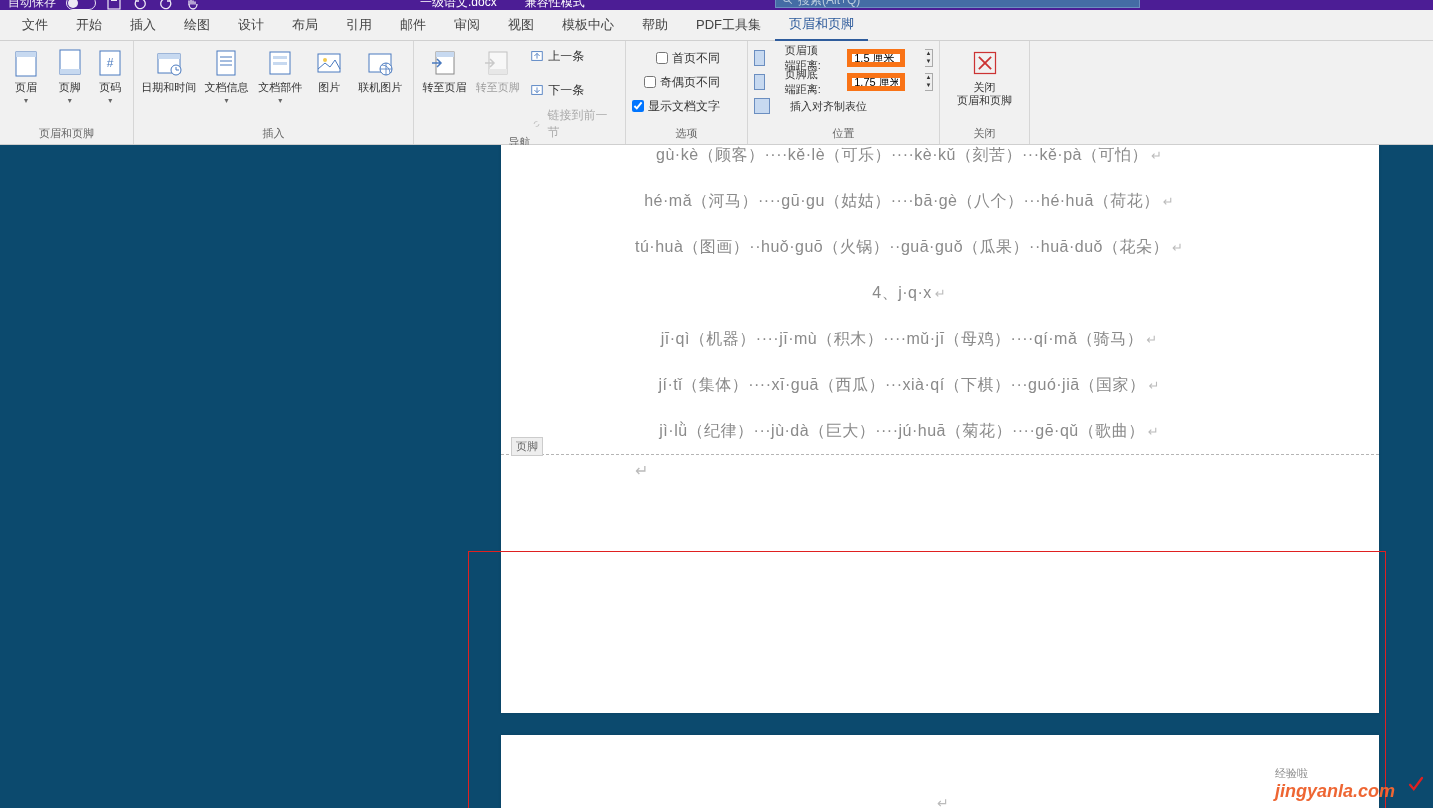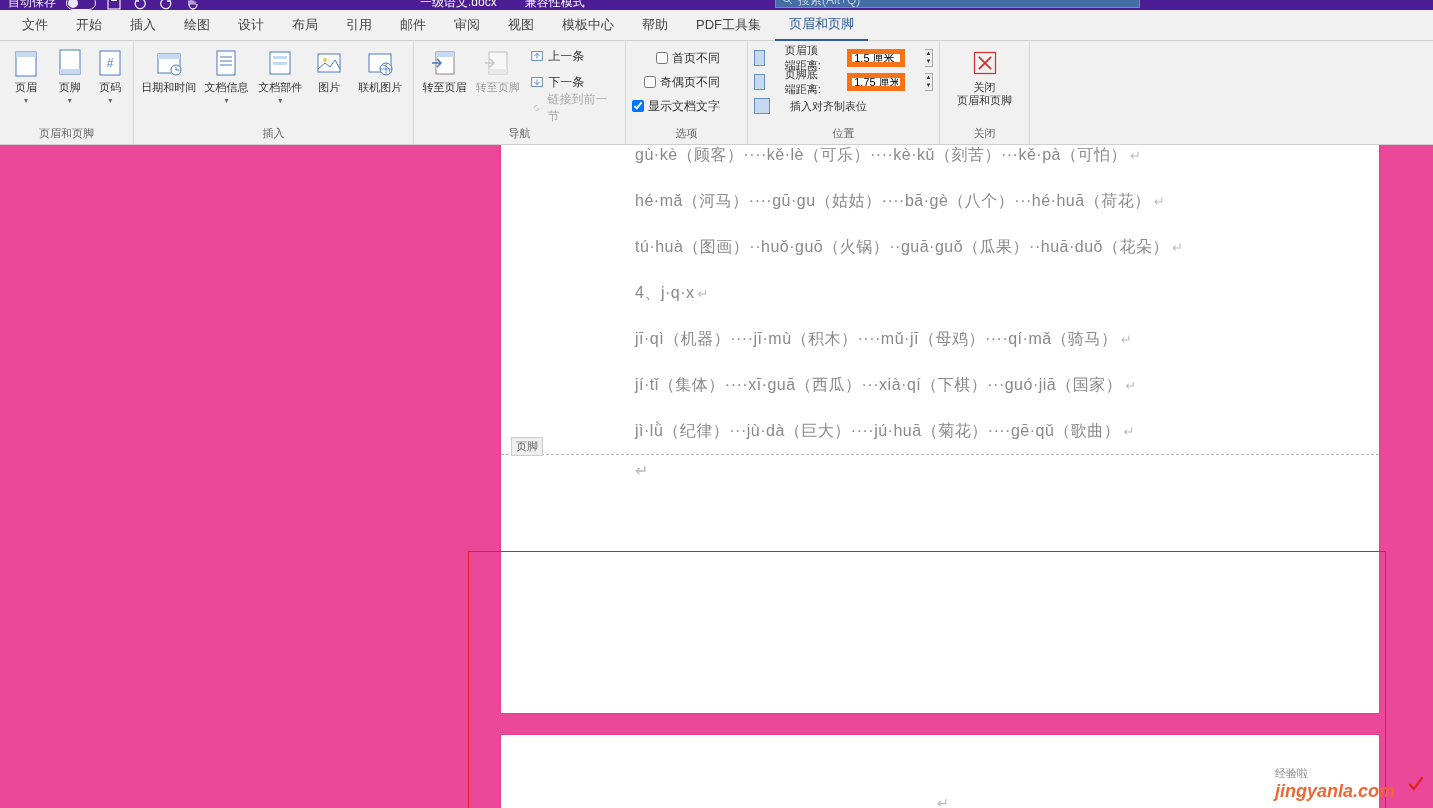--- a/index.html
+++ b/index.html
@@ -22,38 +22,38 @@
 
 
 .ribbon { height: 104px; background: #f1f1f1; border-bottom: 1px solid #cfcfcf; display: flex; }
 .group { border-right: 1px solid #d6d6d6; display: flex; flex-direction: column; }
 .group-body { flex: 1; display: flex; align-items: flex-start; padding: 4px 6px 0 6px; gap: 4px; }
 .group-title { height: 18px; font-size: 11px; color: #666; text-align: center; }
 .btn-lg { width: 48px; display: flex; flex-direction: column; align-items: center; gap: 2px; cursor: pointer; padding-top:2px; }
 .btn-lg .ic { width: 32px; height: 32px; display:flex; align-items:center; justify-content:center; }
 .btn-lg .lbl { font-size: 11px; color: #333; text-align: center; line-height: 1.2; }
 .btn-lg .dd { font-size: 8px; color: #666; }
-.nav-col { display:flex; flex-direction:column; gap:4px; font-size:12px; color:#333; }
+.nav-col { display:flex; flex-direction:column; gap:12px; font-size:12px; color:#333; }
 .nav-item { display:flex; align-items:center; gap:4px; padding:2px 4px; height:22px; cursor:pointer; }
 .nav-item.disabled { color:#aaa; }
 .opt-col { display:flex; flex-direction:column; gap:2px; font-size:12px; color:#333; padding-top:2px;align-items:flex-end; }
 .opt-item { display:flex; align-items:center; gap:4px; height:22px; }
 .opt-item input { width:12px; height:12px; }
 .pos-grid { display:flex; flex-direction:column; gap:2px; font-size:11px; color:#333; padding-top:2px; }
 .pos-row { display:flex; align-items:center; gap:20px; height:22px; }
 .pos-row .mini-ic { width:16px; height:16px; background:#c7d9f0; border:1px solid #6b8ec0; }
 .pos-row input.num { width:58px; height:18px; font-size:11px; border:5px solid #f97316; padding:0 2px; }
 .pos-row .spin { width:12px; height:18px; display:flex; flex-direction:column; border:1px solid #aaa; border-left:none; }
 .pos-row .spin span { flex:1; font-size:6px; text-align:center; line-height:1; background:#eee; }
 
 .close-ic { width:32px; height:32px; display:flex; align-items:center; justify-content:center; }
 .close-ic svg { width:28px; height:28px; }
 
 
-.docwrap { position:absolute; left:0; right:0; top:145px; bottom:0; background:#ec4899; overflow:hidden; }
+.docwrap { position:absolute; left:0; right:0; top:145px; bottom:0; background:#0c4a6e; overflow:hidden;text-align:center; }
 .page { position:absolute; background:#fff; box-shadow:0 0 3px rgba(0,0,0,.12); }
 .page1 { left:501px; top:-150px; width:878px; height:718px; }
 .page2 { left:501px; top:590px; width:878px; height:300px; }
 
 .lines { padding:0 34px; font-size:16px; color:#555; font-family:"Microsoft YaHei",monospace; }
 .lines .ln { margin-bottom:25px; white-space:nowrap; letter-spacing:.5px; }
 .lines.dim { color:#8a8a8a; }
 .ret { color:#bbb; font-size:13px; margin-left:3px; }
 
 .redbox { position:absolute; left:468px; top:406px; width:918px; height:345px; border:1.5px solid #e02020; pointer-events:none; }

